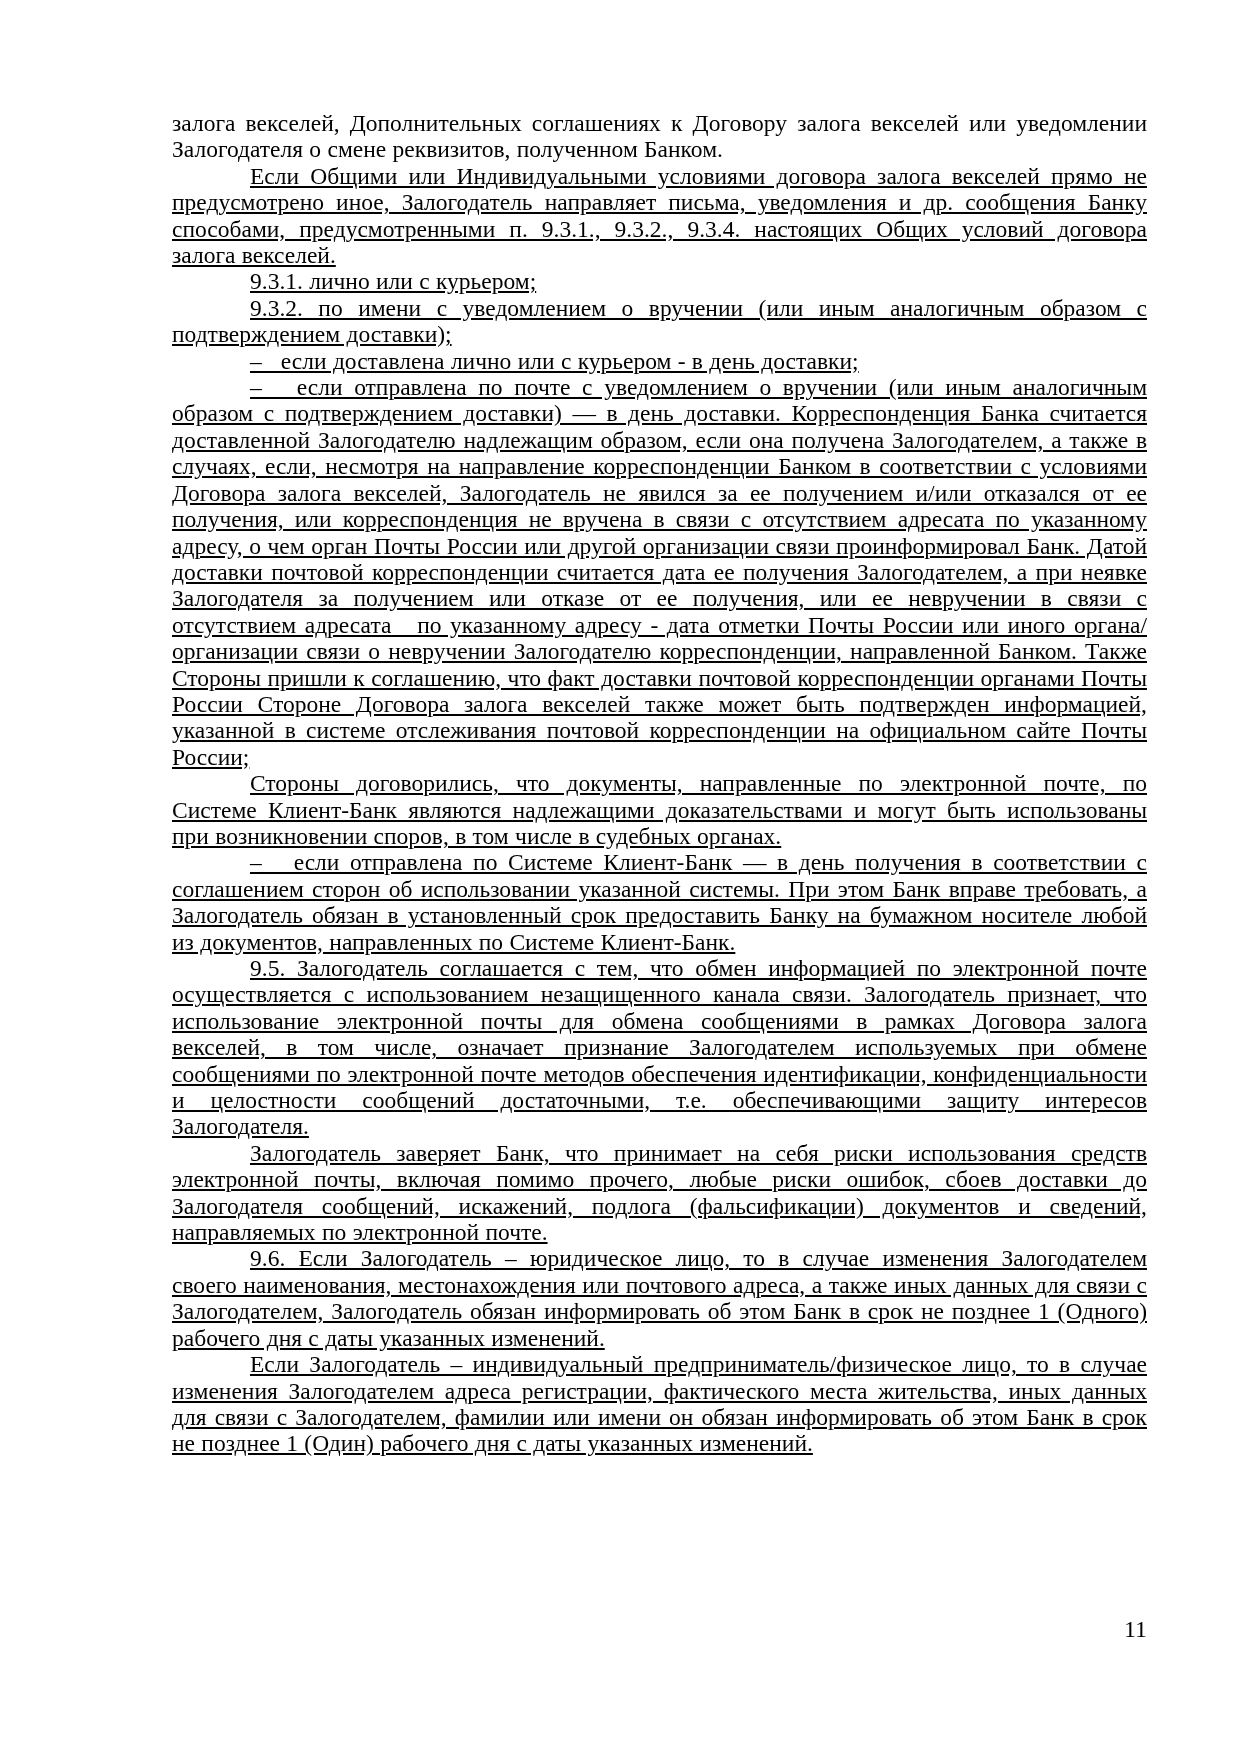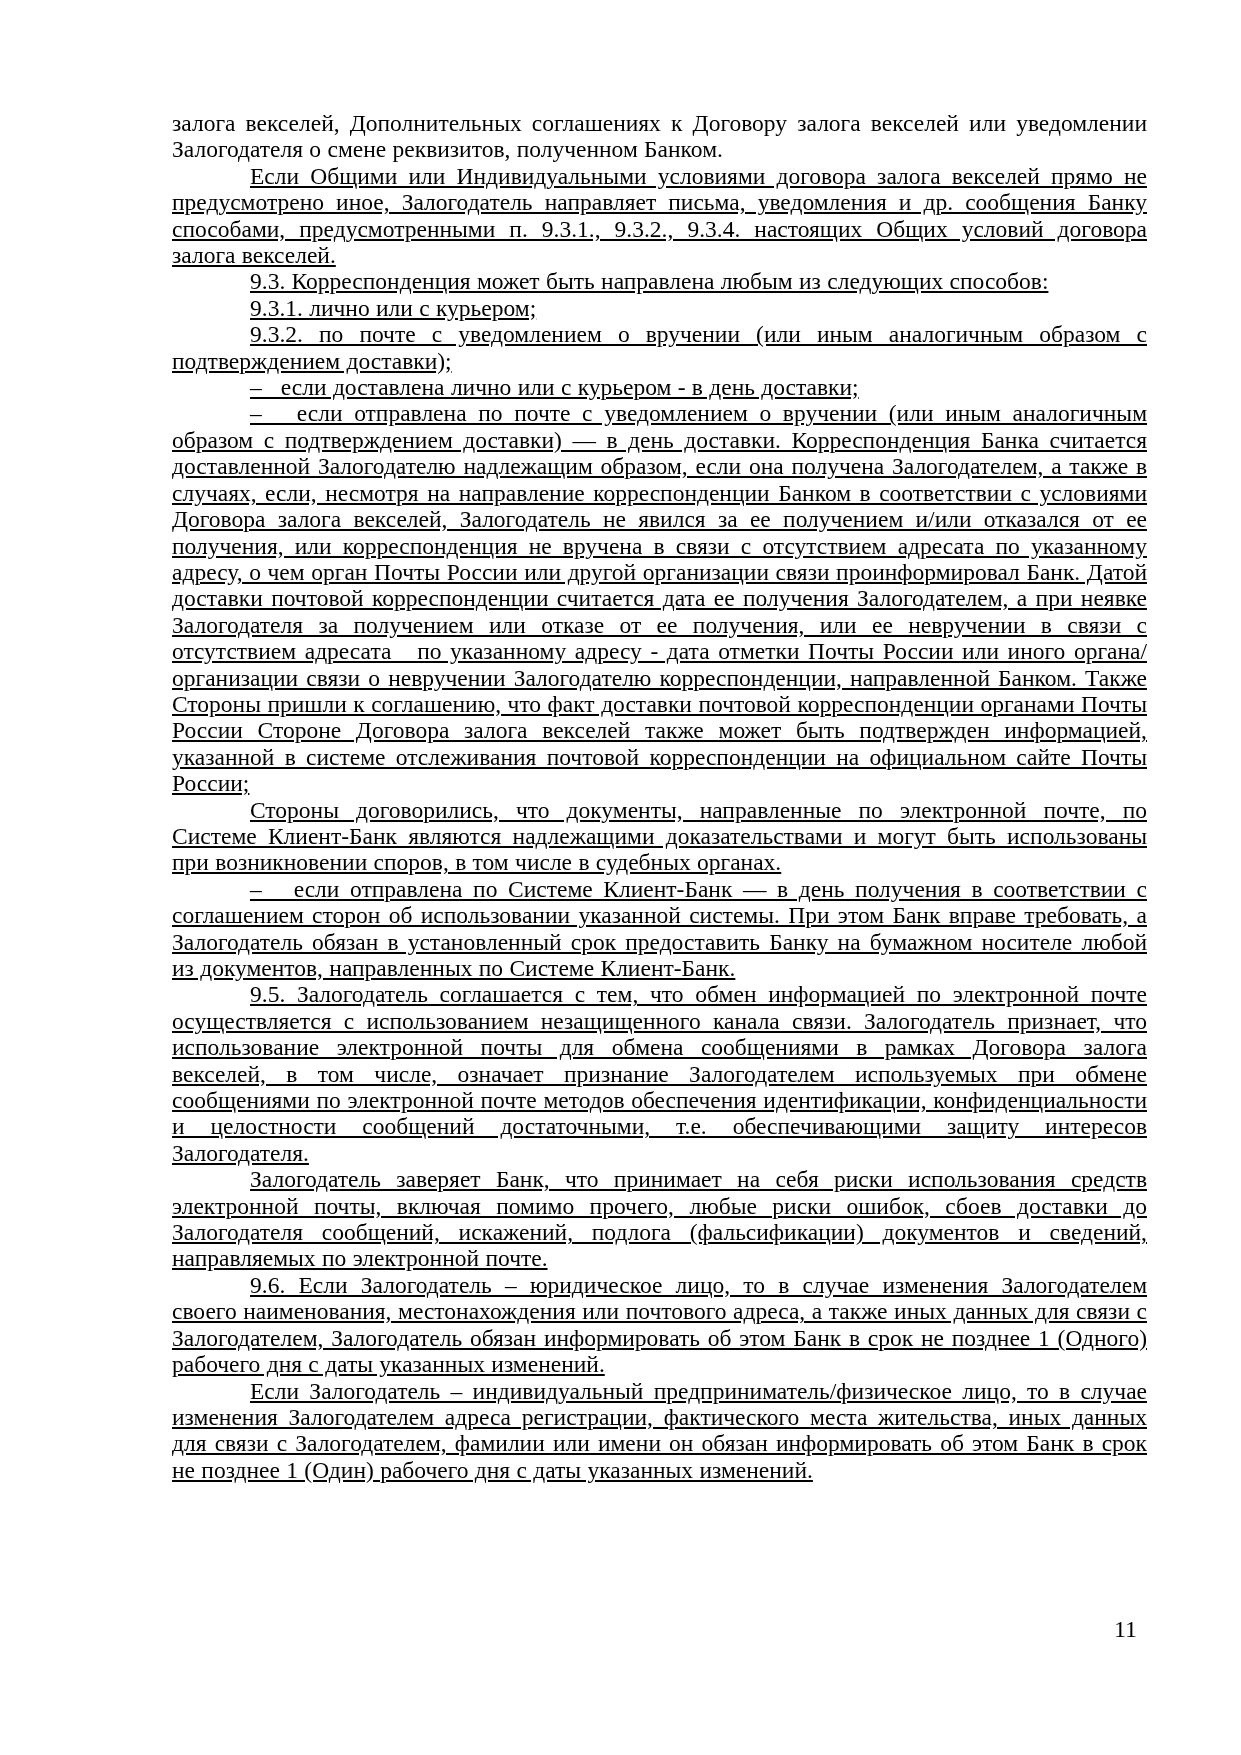--- a/index.html
+++ b/index.html
@@ -26,36 +26,35 @@
     line-height: 26.4px;
     text-align: justify;
     word-spacing: 0.02em;
   }
   p.para.indent {
     text-indent: 78px;
     text-decoration: underline;
   }
   .page-number {
     position: absolute;
-    right: 104px;
+    right: 94px;
     bottom: 68px;
     font-size: 24px;
     line-height: 26px;
   }
 </style>
 </head>
 <body>
 
 <div class="page" style="background: rgb(255, 255, 255); color: rgb(0, 0, 0);">
   <div class="content">
       <p class="para">залога векселей, Дополнительных соглашениях к Договору залога векселей или уведомлении Залогодателя о смене реквизитов, полученном Банком.</p>
       <p class="para indent">Если Общими или Индивидуальными условиями договора залога векселей прямо не предусмотрено иное, Залогодатель направляет письма, уведомления и др. сообщения Банку способами, предусмотренными п. 9.3.1., 9.3.2., 9.3.4. настоящих Общих условий договора залога векселей.</p>
-      <p class="para indent">9.3. Корреспонденция может быть направлена любым из следующих способов:</p>
       <p class="para indent">9.3.1. лично или с курьером;</p>
-      <p class="para indent">9.3.2. по почте с уведомлением о вручении (или иным аналогичным образом с подтверждением доставки);</p>
+      <p class="para indent">9.3.2. по имени с уведомлением о вручении (или иным аналогичным образом с подтверждением доставки);</p>
       <p class="para indent">–&nbsp;&nbsp;&nbsp;если доставлена лично или с курьером - в день доставки;</p>
       <p class="para indent">–&nbsp;&nbsp;&nbsp;если отправлена по почте с уведомлением о вручении (или иным аналогичным образом с подтверждением доставки) — в день доставки. Корреспонденция Банка считается доставленной Залогодателю надлежащим образом, если она получена Залогодателем, а также в случаях, если, несмотря на направление корреспонденции Банком в соответствии с условиями Договора залога векселей, Залогодатель не явился за ее получением и/или отказался от ее получения, или корреспонденция не вручена в связи с отсутствием адресата по указанному адресу, о чем орган Почты России или другой организации связи проинформировал Банк. Датой доставки почтовой корреспонденции считается дата ее получения Залогодателем, а при неявке Залогодателя за получением или отказе от ее получения, или ее невручении в связи с отсутствием адресата &nbsp;&nbsp;по указанному адресу - дата отметки Почты России или иного органа/организации связи о невручении Залогодателю корреспонденции, направленной Банком. Также Стороны пришли к соглашению, что факт доставки почтовой корреспонденции органами Почты России Стороне Договора залога векселей также может быть подтвержден информацией, указанной в системе отслеживания почтовой корреспонденции на официальном сайте Почты России;</p>
       <p class="para indent">Стороны договорились, что документы, направленные по электронной почте, по Системе Клиент-Банк являются надлежащими доказательствами и могут быть использованы при возникновении споров, в том числе в судебных органах.</p>
       <p class="para indent">–&nbsp;&nbsp;&nbsp;если отправлена по Системе Клиент-Банк — в день получения в соответствии с соглашением сторон об использовании указанной системы. При этом Банк вправе требовать, а Залогодатель обязан в установленный срок предоставить Банку на бумажном носителе любой из документов, направленных по Системе Клиент-Банк.</p>
       <p class="para indent">9.5. Залогодатель соглашается с тем, что обмен информацией по электронной почте осуществляется с использованием незащищенного канала связи. Залогодатель признает, что использование электронной почты для обмена сообщениями в рамках Договора залога векселей, в том числе, означает признание Залогодателем используемых при обмене сообщениями по электронной почте методов обеспечения идентификации, конфиденциальности и целостности сообщений достаточными, т.е. обеспечивающими защиту интересов Залогодателя.</p>
       <p class="para indent">Залогодатель заверяет Банк, что принимает на себя риски использования средств электронной почты, включая помимо прочего, любые риски ошибок, сбоев доставки до Залогодателя сообщений, искажений, подлога (фальсификации) документов и сведений, направляемых по электронной почте.</p>
       <p class="para indent">9.6. Если Залогодатель – юридическое лицо, то в случае изменения Залогодателем своего наименования, местонахождения или почтового адреса, а также иных данных для связи с Залогодателем, Залогодатель обязан информировать об этом Банк в срок не позднее 1 (Одного) рабочего дня с даты указанных изменений.</p>
       <p class="para indent">Если Залогодатель – индивидуальный предприниматель/физическое лицо, то в случае изменения Залогодателем адреса регистрации, фактического места жительства, иных данных для связи с Залогодателем, фамилии или имени он обязан информировать об этом Банк в срок не позднее 1 (Один) рабочего дня с даты указанных изменений.</p>
     </div>
   <div class="page-number">11</div>

